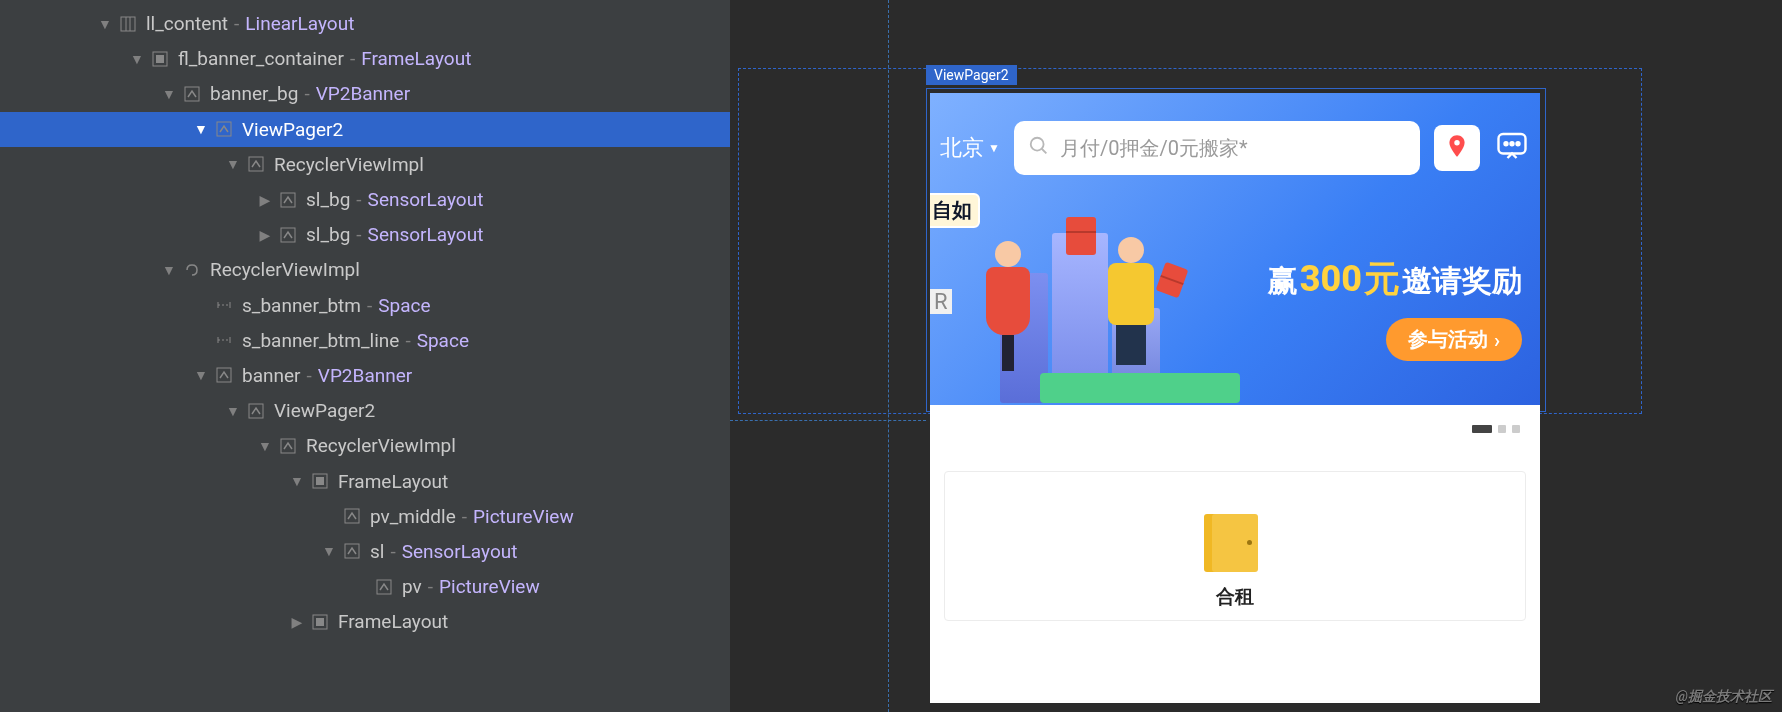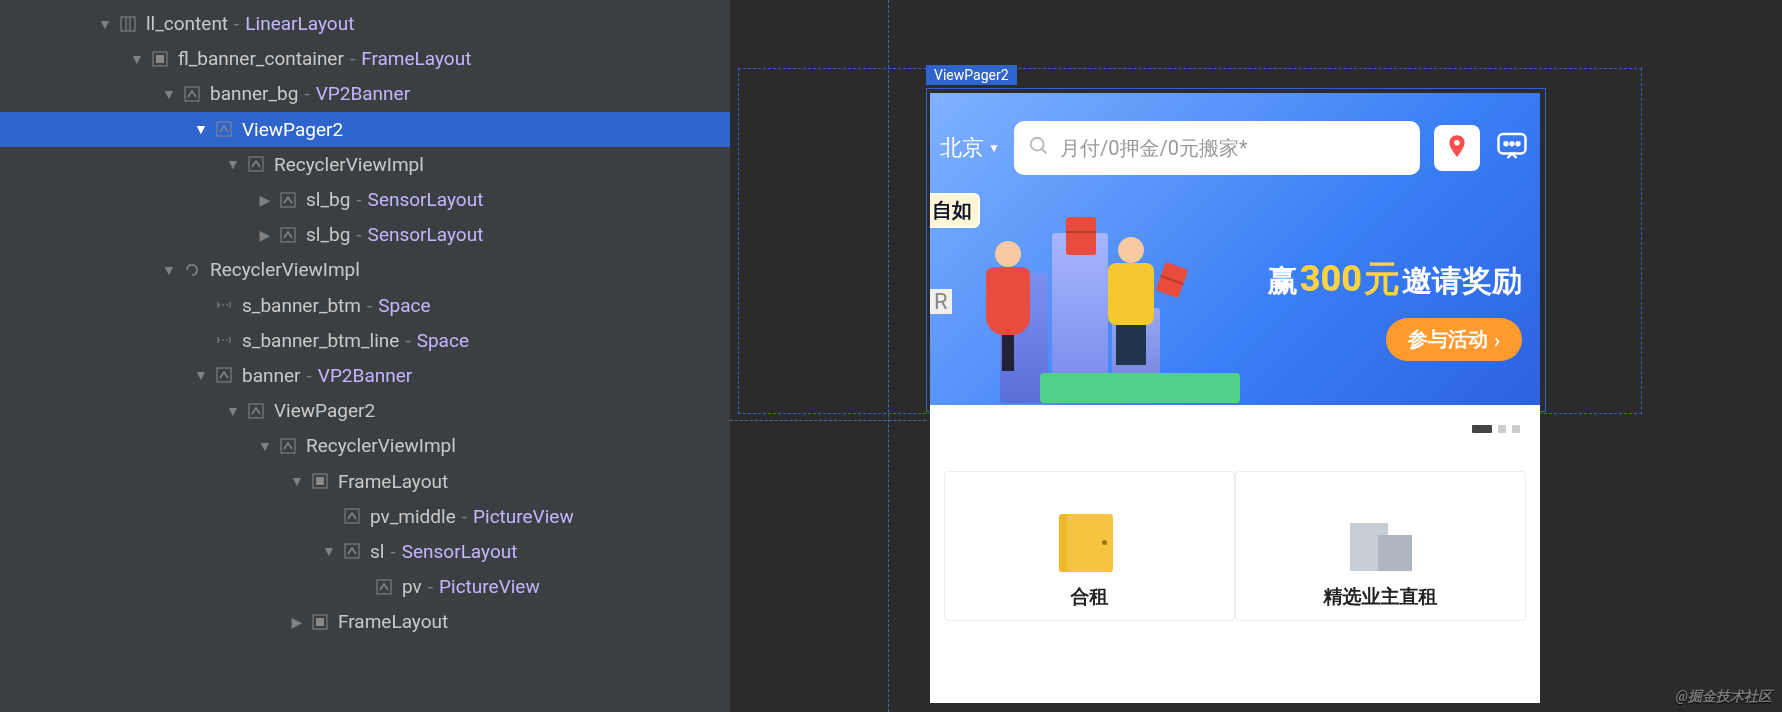--- a/index.html
+++ b/index.html
@@ -396,28 +396,19 @@
           <div class="dot"></div>
       </div>
 
       <div class="tiles">
         <div class="tile">
           <div class="tico">
               <div class="ico-door"></div>
             </div>
           <div class="tlabel">合租</div>
         </div>
-        <div class="tile">
-          <div class="tico">
-              <div class="ico-build">
-                <div class="b a"></div>
-                <div class="b c"></div>
-              </div>
-            </div>
-          <div class="tlabel">精选业主直租</div>
-        </div>
       </div>
 
     </div>
 
     <div class="watermark">@掘金技术社区</div>
   </div>
 </div>
 
 </body></html>

